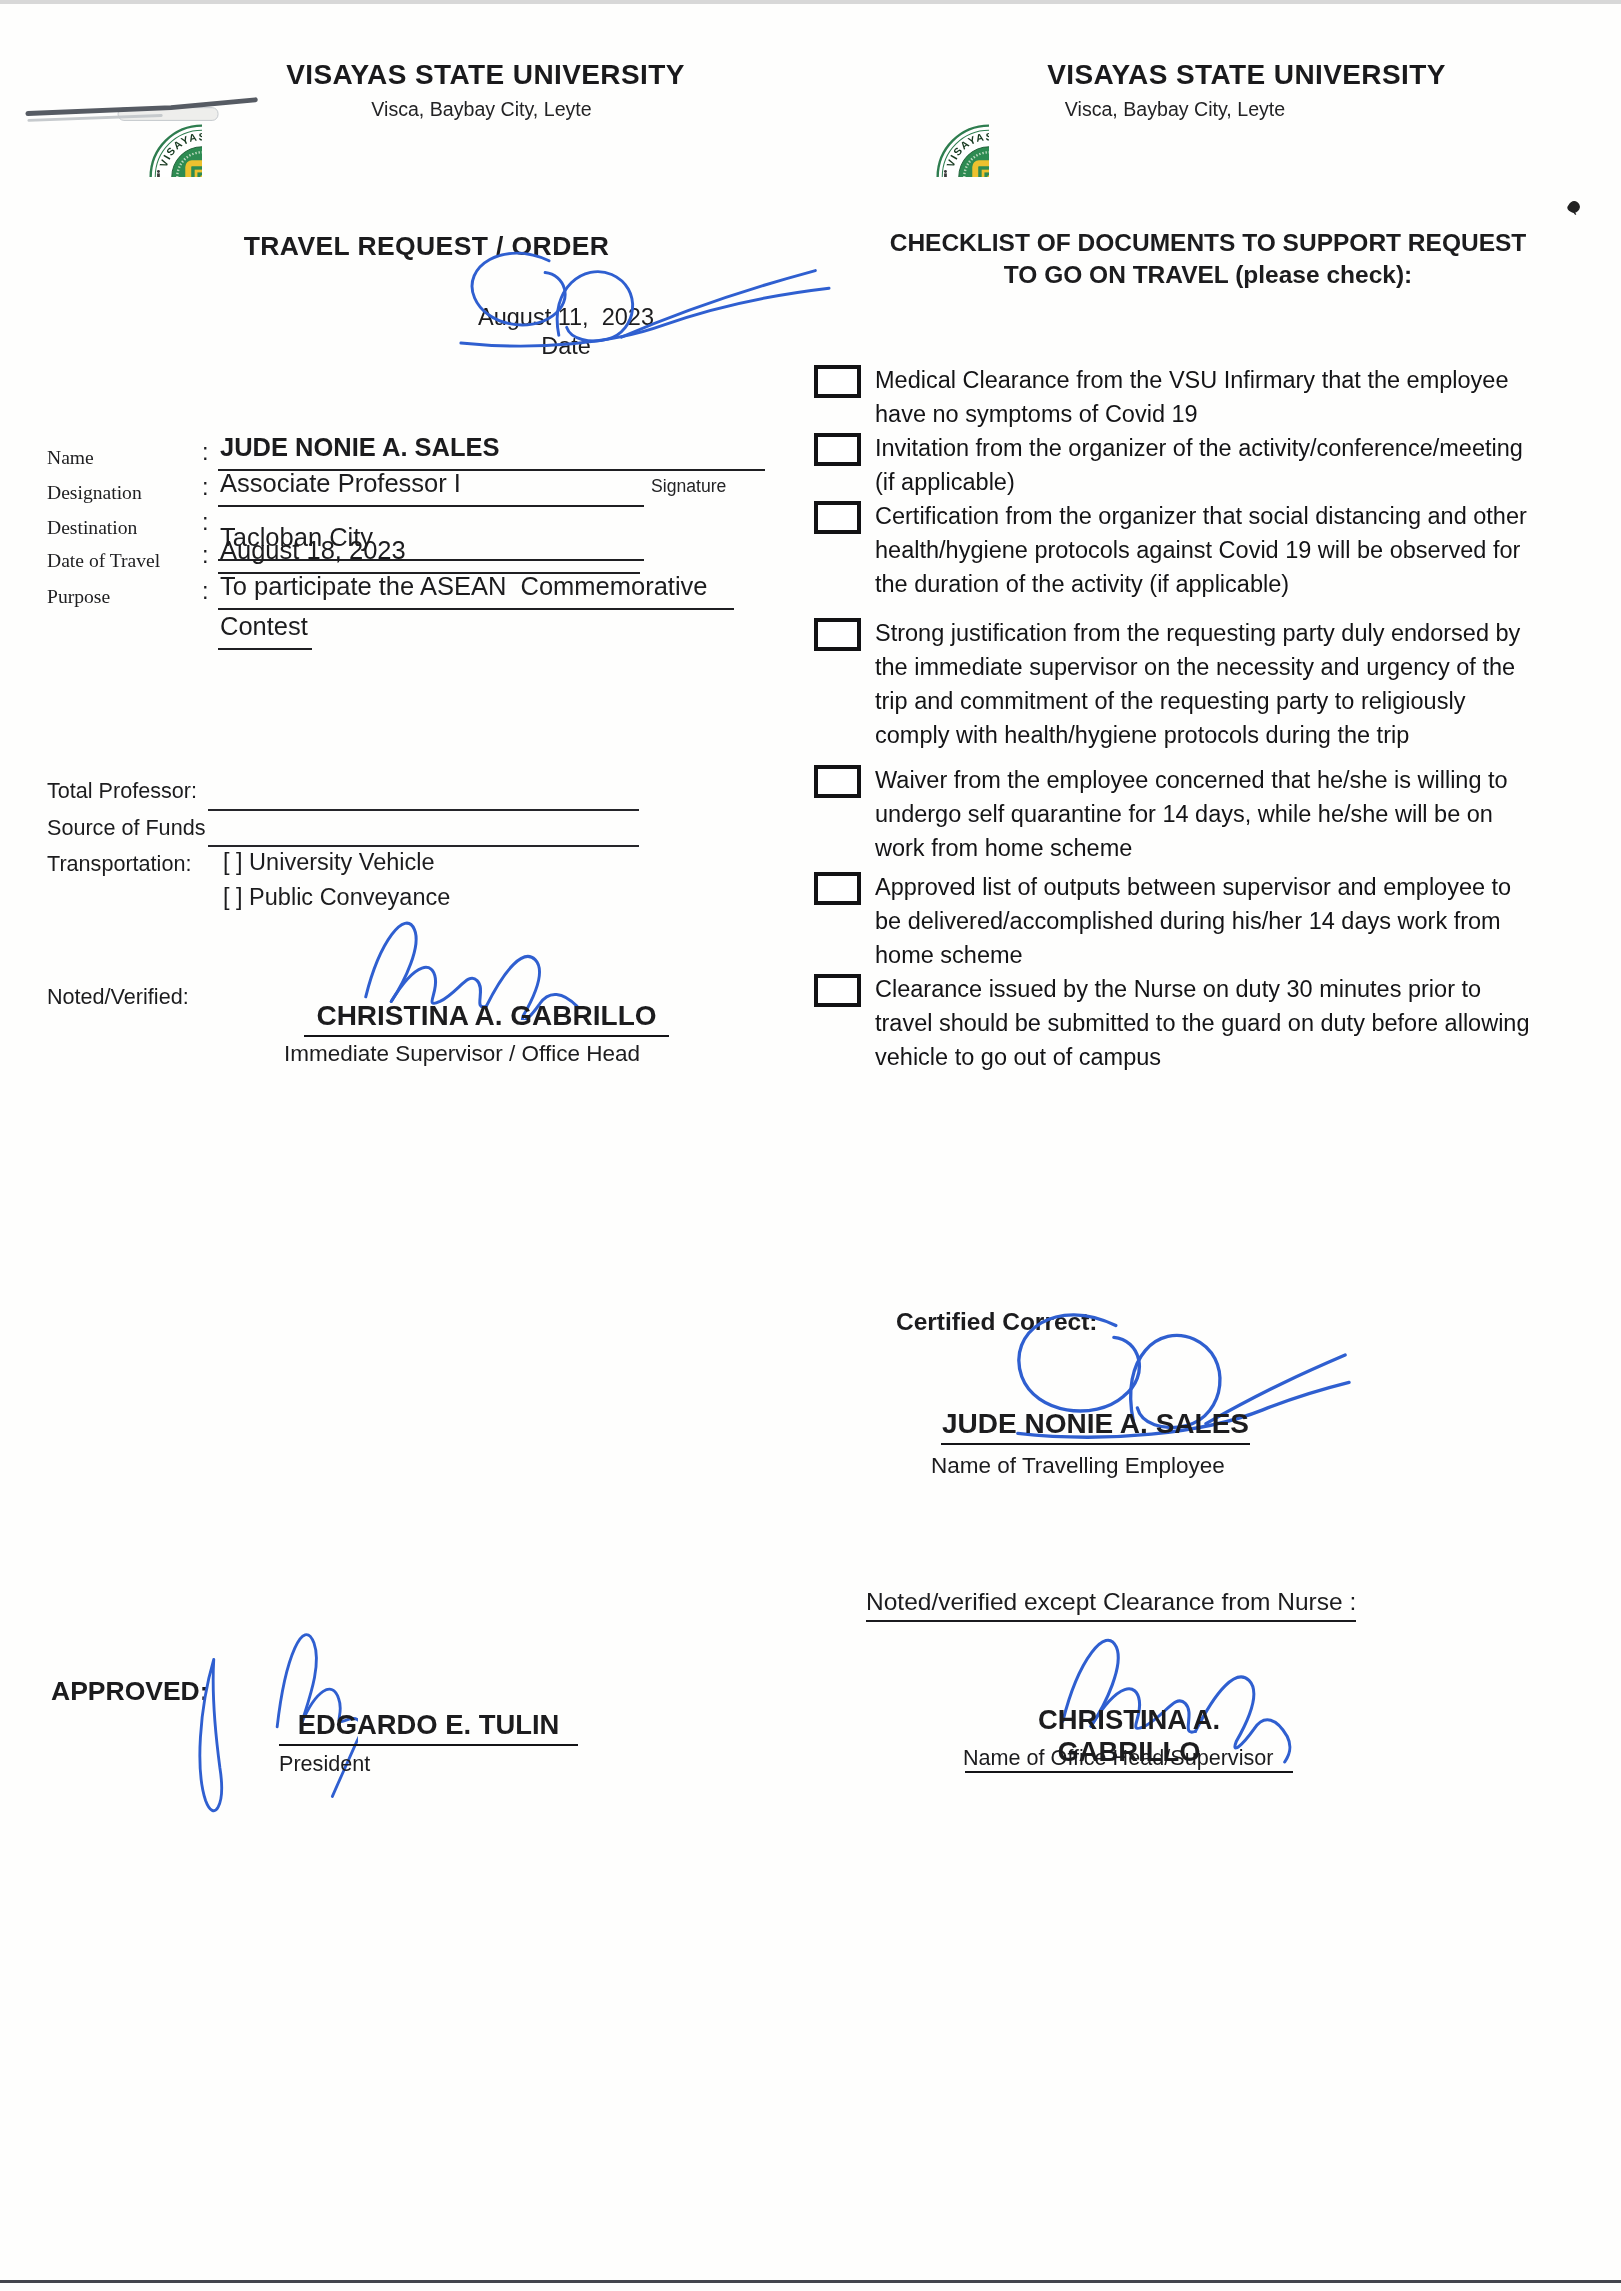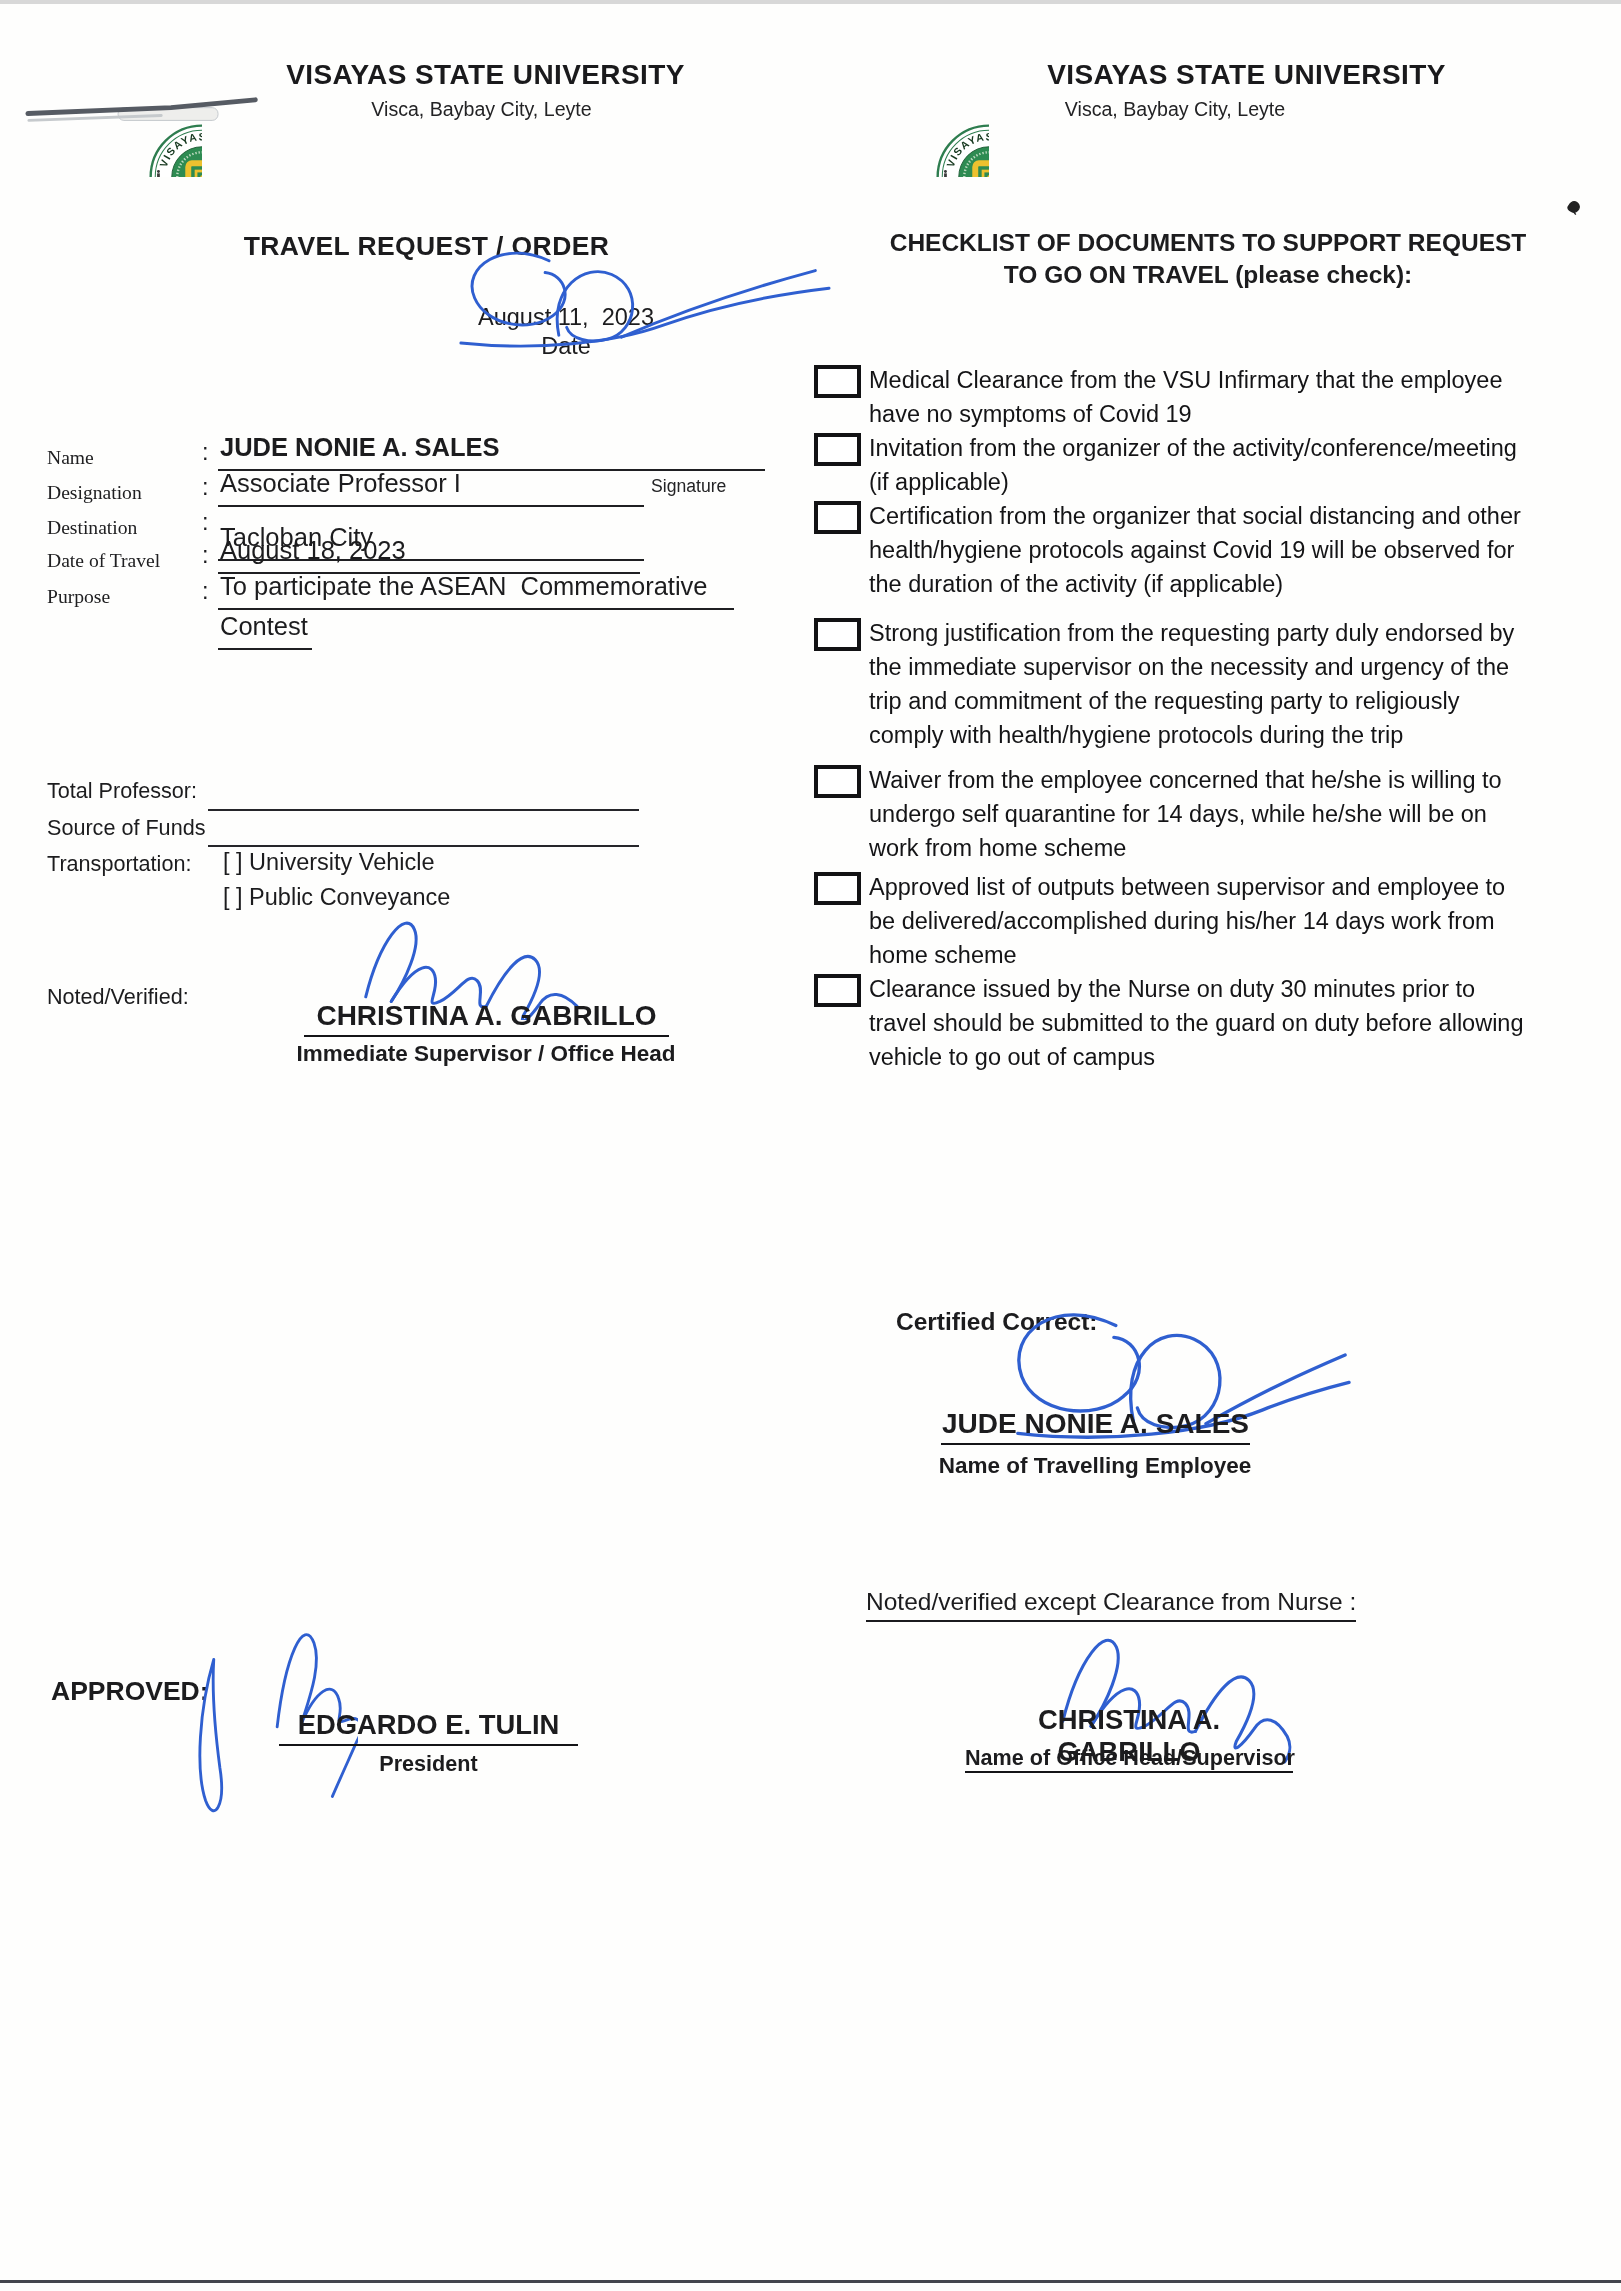--- a/index.html
+++ b/index.html
@@ -16,24 +16,24 @@
   .date-val{font-size:23.5px;white-space:pre;}
   .date-lab{font-size:23.5px;}
   
   .flabel{font-size:19.6px;color:#202022;font-family:Liberation Serif, serif;}
   .fcolon{font-size:23.5px;}
   .fval{font-size:25.5px;border-bottom:2.9px solid #1f1f22;height:36px;padding-left:2px;white-space:pre;overflow:visible;}
   .small-lab{font-size:21.6px;}
   .uline{border-bottom:2px solid #26262a;}
   .topt{font-size:23.5px;}
   .sig-name{font-weight:bold;text-align:center;border-bottom:2.9px solid #141417;padding-bottom:2.9px;}
-  .sig-cap{text-align:center;font-weight:bold;}
+  .sig-cap{}
   
   .chk-list{width:774px;}
-  .check-item{display:flex;align-items:flex-start;gap:8px;margin:0;}
+  .check-item{display:flex;align-items:flex-start;gap:14px;margin:0;}
   .check-item:nth-child(3){margin-bottom:14.7px;}
   .check-item:nth-child(4){margin-bottom:11.8px;}
   .check-item:nth-child(5){margin-bottom:4.9px;}
   .cbox{box-sizing:border-box;flex:0 0 47px;width:47px;height:33px;border:4.9px solid #121214;background:#fff;margin-top:2px;}
   .check-item p{margin:0;width:659px;font-size:23.5px;line-height:34px;color:#141416;}
   .heading24{font-size:24.5px;font-weight:bold;}
   .noted-except{font-size:24.5px;border-bottom:2px solid #1b1b1e;padding-bottom:3.9px;}
   .bottom-edge{left:0;top:2276px;width:1621px;height:2.9px;background:#43454d;}
   svg{display:block;}
 </style>

